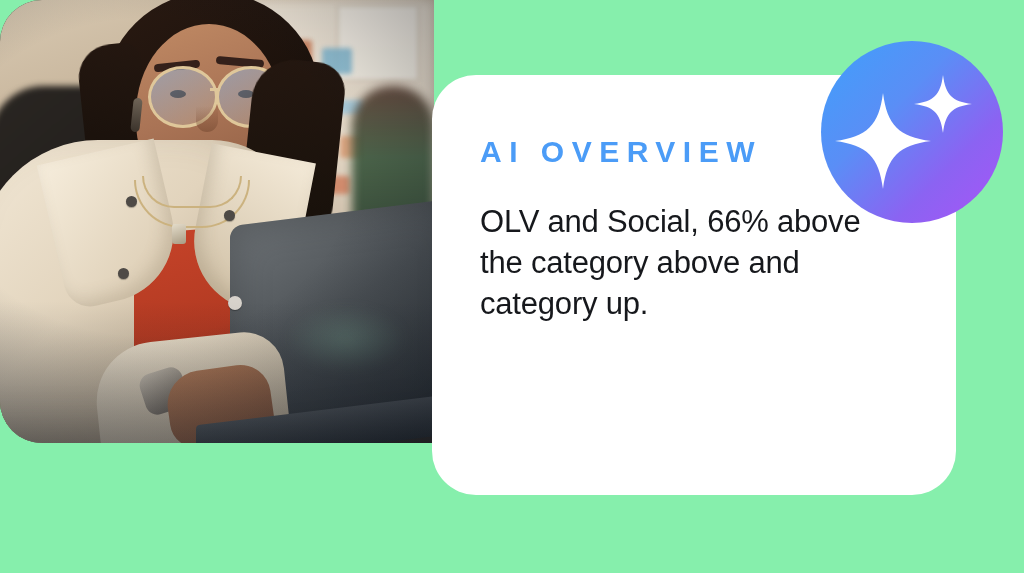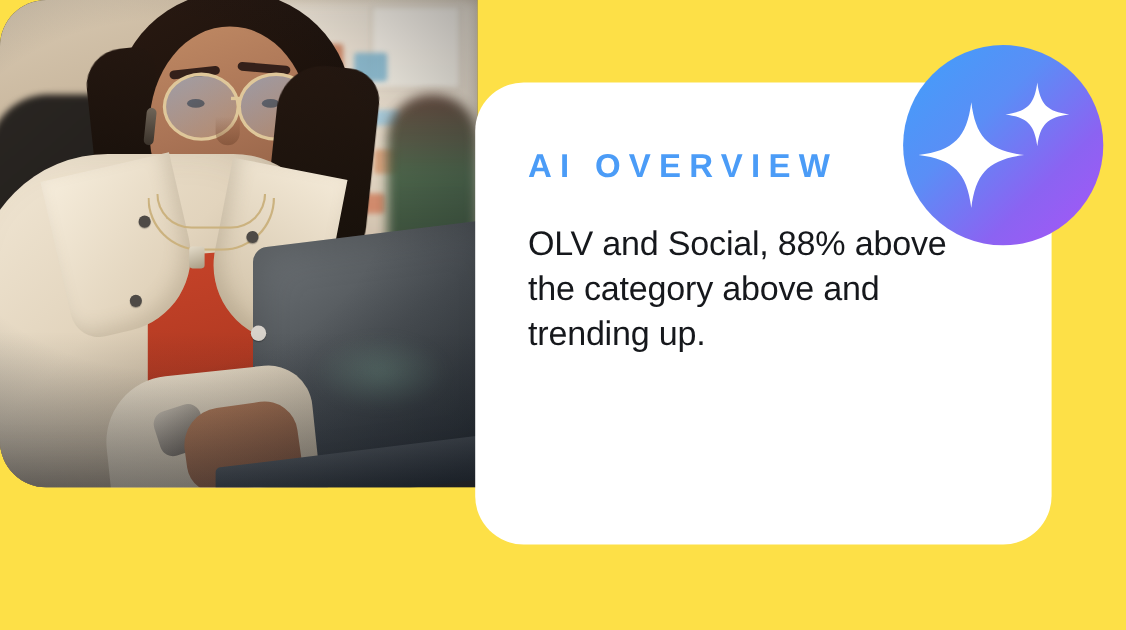--- a/index.html
+++ b/index.html
@@ -5,21 +5,21 @@
   html, body {
     margin: 0;
     padding: 0;
     background: #0b1b2e;
   }
   #root {
     position: relative;
     width: 1024px;
     height: 573px;
     overflow: hidden;
-    background: #fde047;
+    background: #86efac;
     font-family: "Liberation Sans", sans-serif;
   }
 
   
   .photo-panel {
     position: absolute;
     left: 0;
     top: 0;
     width: 434px;
     height: 443px;
@@ -381,23 +381,23 @@
       <div class="btn-dot b4"></div>
 
       <div class="photo-vignette"></div>
     </div>
   </div>
 
   <div class="ai-card">
     <div class="ai-card-inner">
       <div class="ai-eyebrow">AI OVERVIEW</div>
       <div class="ai-body">
-        <span class="ai-body-line">OLV and Social, 88% above</span>
+        <span class="ai-body-line">OLV and Social, 66% above</span>
         <span class="ai-body-line">the category above and</span>
-        <span class="ai-body-line">trending up.</span>
+        <span class="ai-body-line">category up.</span>
       </div>
     </div>
   </div>
 
   <div class="ai-badge">
     <svg viewBox="0 0 182 182">
       <path d="M62 52 C66 84, 78 96, 110 100 C78 104, 66 116, 62 148 C58 116, 46 104, 14 100 C46 96, 58 84, 62 52 Z" fill="#ffffff"></path>
       <path d="M122 34 C124.6 54, 131 60.4, 151 63 C131 65.6, 124.6 72, 122 92 C119.4 72, 113 65.6, 93 63 C113 60.4, 119.4 54, 122 34 Z" fill="#ffffff"></path>
     </svg>
   </div>

